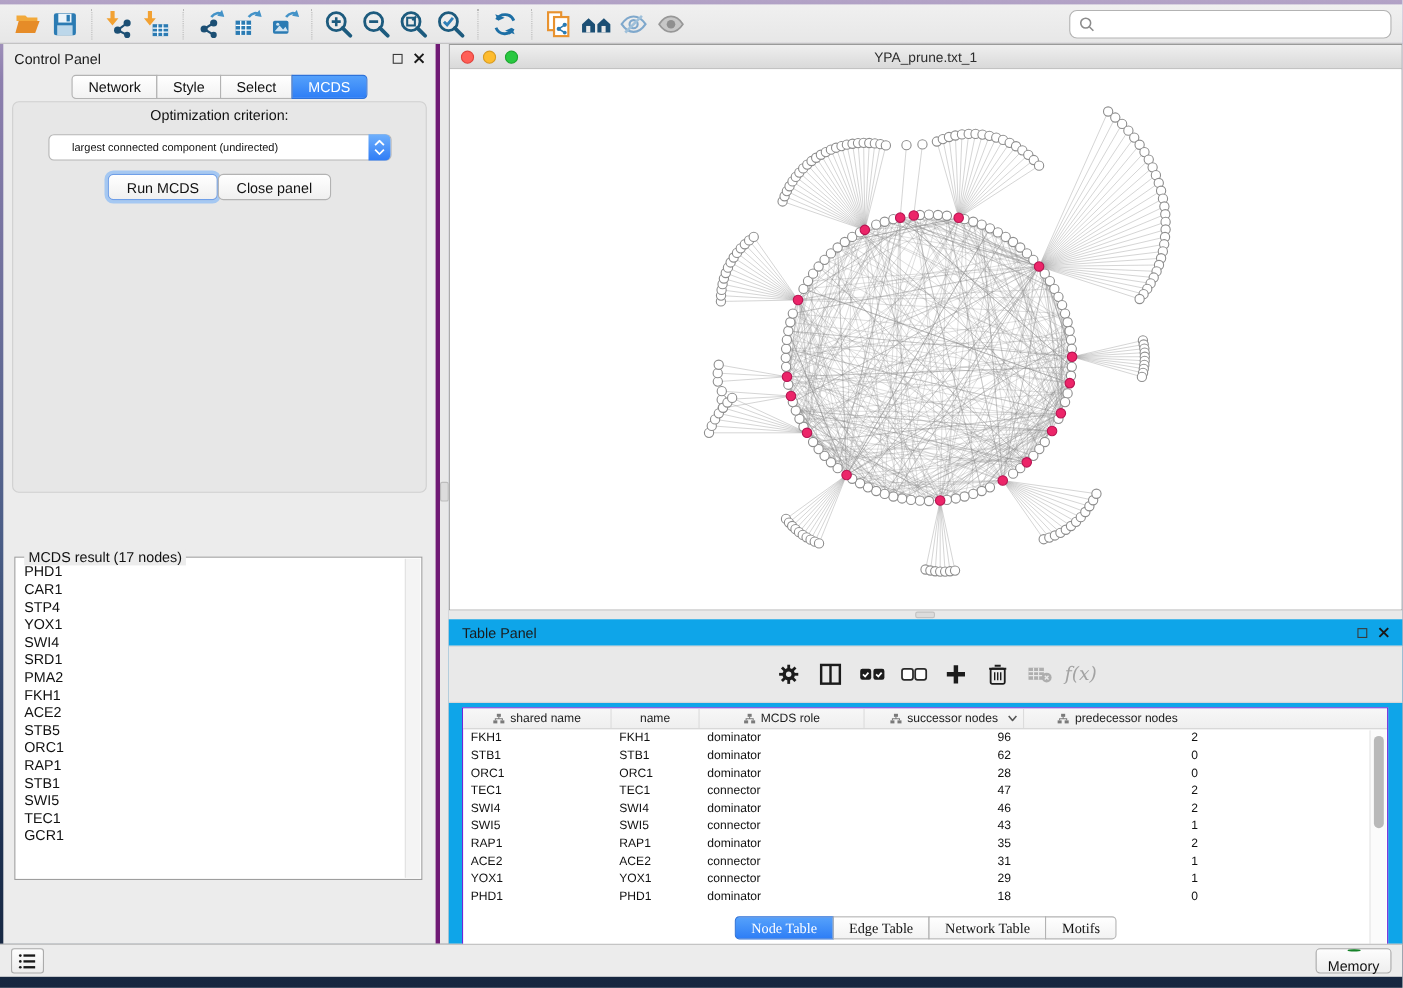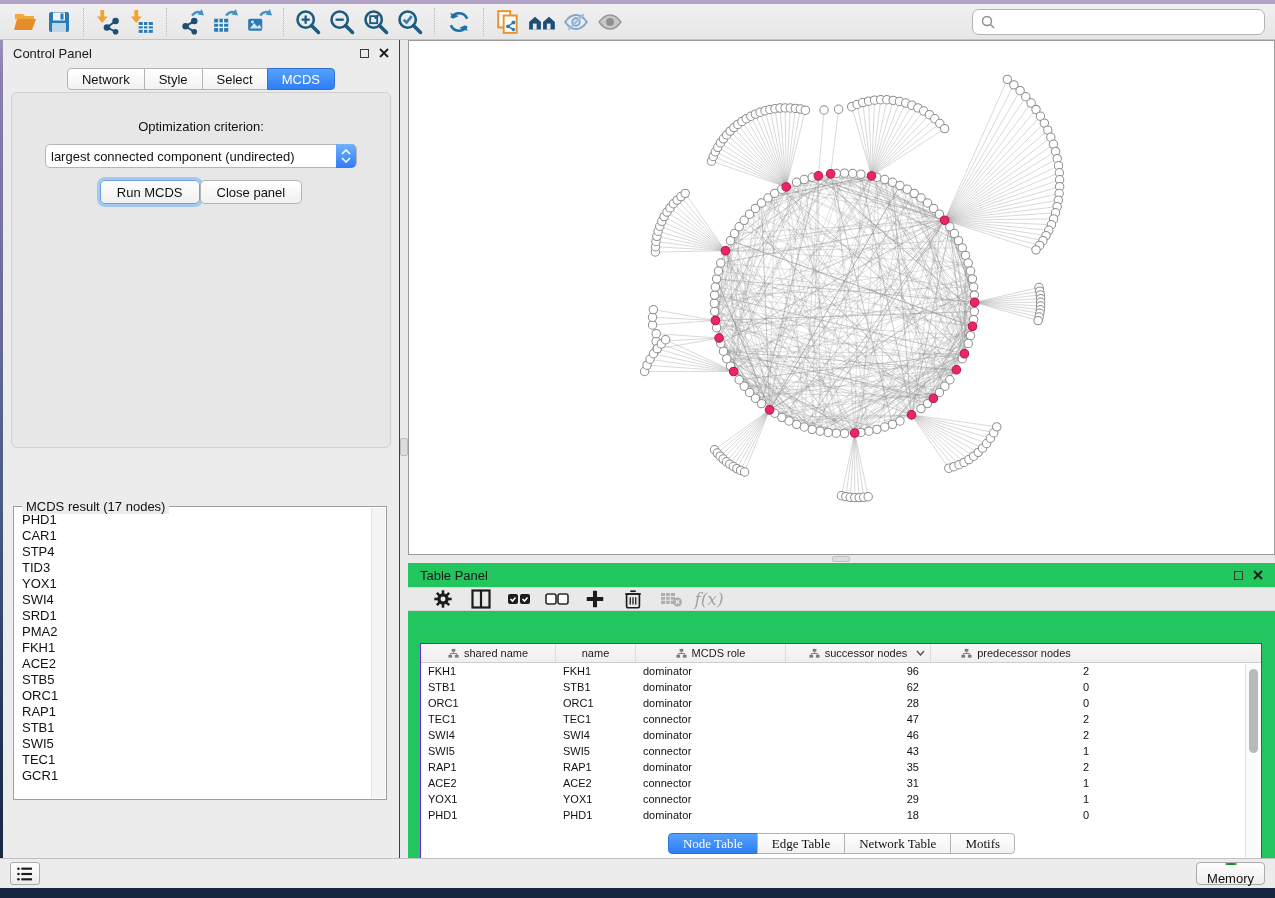--- a/index.html
+++ b/index.html
@@ -17,40 +17,40 @@
   .tb-btn { width:34px; height:30px; display:flex; align-items:center; justify-content:center; }
   .tb-sep { width:1px; height:28px; border-left:1px dotted #b9b9b9; margin:0 7px; }
   .tb-search { margin-left:auto; margin-right:10px; width:293px; height:26px; background:#fff;
     border:1px solid #b3b3b3; border-radius:7px; display:flex; align-items:center; padding-left:7px; }
   .tb-search input { border:none; outline:none; flex:1; height:20px; font-size:13px; background:transparent; }
 
   .main-row { position:absolute; left:0; top:40px; width:1275px; height:818px; display:flex; }
   .left-strip { width:3px; }
 
   
-  .control-panel { width:397px; background:#ececec; border-right:1px solid #701a75; position:relative; }
+  .control-panel { width:397px; background:#ececec; border-right:4px solid #701a75; position:relative; }
   .panel-titlebar { height:26px; display:flex; align-items:center; padding:0 10px; }
   .panel-title { font-size:13px; color:#1a1a1a; }
   .win-ctrls { margin-left:auto; display:flex; align-items:center; gap:10px; }
   .float-ico { width:9px; height:9px; border:1.5px solid #3a3a3a; display:inline-block; }
   .close-ico { width:10px; height:10px; display:inline-block; }
 
   .cp-tabs { display:flex; justify-content:center; margin-top:2px; }
   .seg { height:22px; border:1px solid #b3b3b3; background:linear-gradient(180deg,#ffffff,#f2f2f2);
     display:flex; align-items:center; justify-content:center; font-size:13px; padding:0 14px; margin-left:-1px; }
   .seg:first-child { border-radius:4px 0 0 4px; margin-left:0; }
   .seg:last-child { border-radius:0 4px 4px 0; }
   .seg.active { background:linear-gradient(180deg,#55a1fb,#2e7ef6); color:#fff; border-color:#2e72d9; }
 
   .cp-inner { position:absolute; left:8px; right:8px; top:52px; bottom:410px;
     background:#e7e7e7; border:1px solid #d0d0d0; border-radius:6px; }
-  .opt-label { text-align:center; margin-top:26px; font-size:13px; }
+  .opt-label { text-align:center; margin-top:4px; font-size:13px; }
   .dropdown { margin:10px auto 0; width:312px; height:24px; background:#fff; border:1px solid #b5b5b5;
     border-radius:5px; display:flex; align-items:center; position:relative; }
-  .dropdown .dd-text { padding-left:5px; font-size:13px; white-space:nowrap; }
+  .dropdown .dd-text { padding-left:21px; font-size:10px; white-space:nowrap; }
   .dd-stepper { position:absolute; right:0; top:-1px; width:20px; height:24px; border-radius:0 5px 5px 0;
     background:linear-gradient(180deg,#6fb0fc,#2f7cf6); display:flex; flex-direction:column; align-items:center; justify-content:center; gap:2px; }
   .dd-stepper svg { display:block; }
   .cp-buttons { display:flex; justify-content:center; margin-top:12px; }
   .btn { height:24px; background:linear-gradient(180deg,#ffffff,#f0f0f0); border:1px solid #b3b3b3;
     border-radius:5px; font-size:13px; padding:0 16px; display:flex; align-items:center; }
   .btn.focused { box-shadow:0 0 0 3px #a5c8f2; border-color:#6f9fe8; }
 
   .mcds-fieldset { position:absolute; left:10px; right:12px; top:466px; bottom:58px;
     border:1px solid #9e9e9e; background:#fff; }
@@ -74,24 +74,24 @@
   .tl.yellow { background:#febc2e; border:1px solid #d89c21; }
   .tl.green { background:#28c840; border:1px solid #1ca62f; }
   .net-title { position:absolute; left:0; right:0; text-align:center; font-size:12.5px; color:#2d2d2d; }
   .net-canvas { flex:1; background:#fff; position:relative; }
   .net-canvas svg { position:absolute; inset:0; }
 
   .h-splitter { height:8px; background:#e9e9e9; position:relative; }
   .h-handle { position:absolute; top:1px; left:424px; width:18px; height:6px; background:#dcdcdc; border:1px solid #c2c2c2; border-radius:2px; }
 
   
-  .table-panel { flex:1; background:#22c55e; position:relative; }
+  .table-panel { flex:1; background:#0ea5e9; position:relative; }
   .tp-titlebar { height:24px; display:flex; align-items:center; padding:0 12px; }
-  .tp-toolbar { height:24px; background:#e9e9e9; border-top:1px solid #d6d6d6; border-bottom:1px solid #d6d6d6;
-    display:flex; align-items:center; padding-left:16px; gap:0; }
+  .tp-toolbar { height:52px; background:#e9e9e9; border-top:1px solid #d6d6d6; border-bottom:1px solid #d6d6d6;
+    display:flex; align-items:center; padding-left:16px; gap:0;justify-content:center; }
   .tp-tool { width:38px; height:32px; display:flex; align-items:center; justify-content:center; }
   .fx { font-family:"DejaVu Serif", serif; font-style:italic; font-size:17px; color:#a3a3a3; }
 
   .table-wrap { position:absolute; left:12px; right:13px; top:80px; height:236px; background:#fff; border:1px solid #6d28d9; overflow:hidden; }
   .thead { display:flex; height:19px; background:linear-gradient(180deg,#f7f7f7,#efefef); border-bottom:1px solid #cfcfcf; }
   .th { display:flex; align-items:center; justify-content:center; gap:5px; font-size:11px; color:#1c1c1c;
     border-right:1px solid #dcdcdc; position:relative; }
   .th .sort { position:absolute; right:5px; }
   .th:last-child { border-right:none; }
   .tbody .tr { display:flex; height:16px; align-items:center; }
@@ -291,21 +291,20 @@
         <span class="btn focused">Run MCDS</span>
         <span class="btn">Close panel</span>
       </div>
     </div>
     <div class="mcds-fieldset">
       <span class="mcds-legend">MCDS result (17 nodes)</span>
       <div class="mcds-list" id="mcds-list">
           <div class="mcds-item">PHD1</div>
           <div class="mcds-item">CAR1</div>
           <div class="mcds-item">STP4</div>
-          <div class="mcds-item">TID3</div>
           <div class="mcds-item">YOX1</div>
           <div class="mcds-item">SWI4</div>
           <div class="mcds-item">SRD1</div>
           <div class="mcds-item">PMA2</div>
           <div class="mcds-item">FKH1</div>
           <div class="mcds-item">ACE2</div>
           <div class="mcds-item">STB5</div>
           <div class="mcds-item">ORC1</div>
           <div class="mcds-item">RAP1</div>
           <div class="mcds-item">STB1</div>
@@ -316,20 +315,28 @@
       <div class="mcds-scroll"></div>
     </div>
   </div>
 
   <div class="v-splitter">
       <span class="v-handle"></span>
     </div>
 
   <div class="right-col">
     <div class="net-window">
+      <div class="net-titlebar">
+        <span class="traffic">
+          <span class="tl red"></span>
+          <span class="tl yellow"></span>
+          <span class="tl green"></span>
+        </span>
+        <span class="net-title">YPA_prune.txt_1</span>
+      </div>
       <div class="net-canvas">
         <svg id="net-svg" viewBox="0 0 864 491" preserveAspectRatio="xMidYMid meet">
             <g stroke="#8a8a8a" stroke-width="0.6" stroke-opacity="0.42">
               <line x1="376.8" y1="145.8" x2="475.2" y2="138.4"></line>
               <line x1="376.8" y1="145.8" x2="402.7" y2="136.1"></line>
               <line x1="376.8" y1="145.8" x2="317.4" y2="317.4"></line>
               <line x1="376.8" y1="145.8" x2="418.7" y2="391.0"></line>
               <line x1="376.8" y1="145.8" x2="511.4" y2="367.2"></line>
               <line x1="376.8" y1="145.8" x2="459.4" y2="389.7"></line>
               <line x1="376.8" y1="145.8" x2="560.9" y2="229.7"></line>

